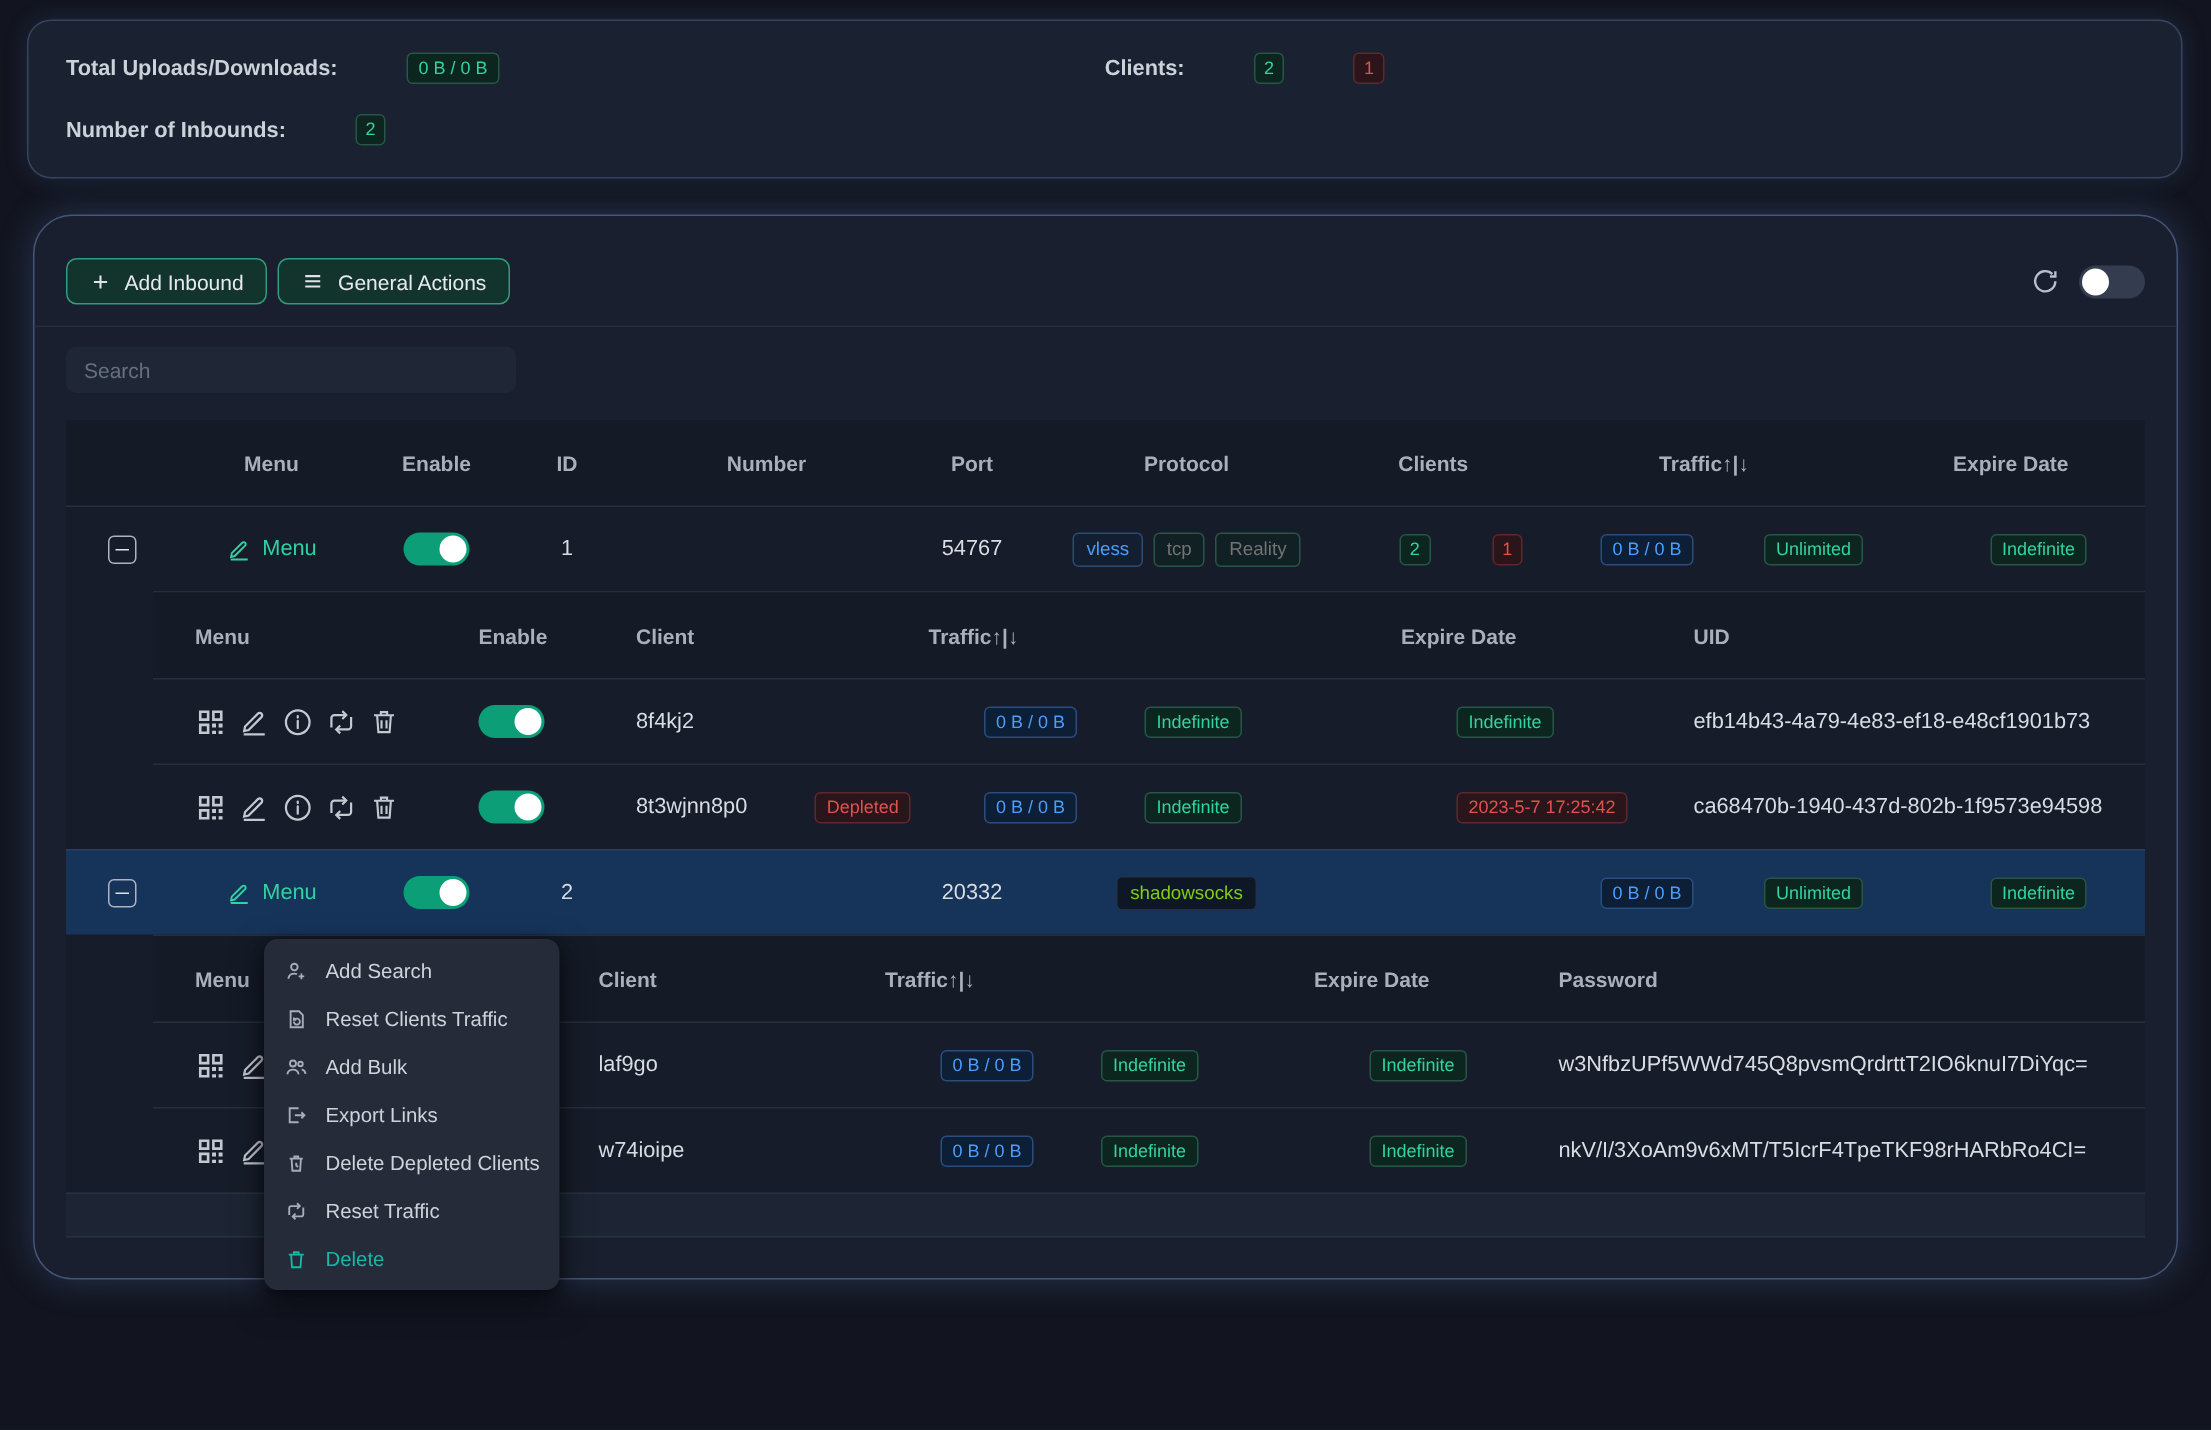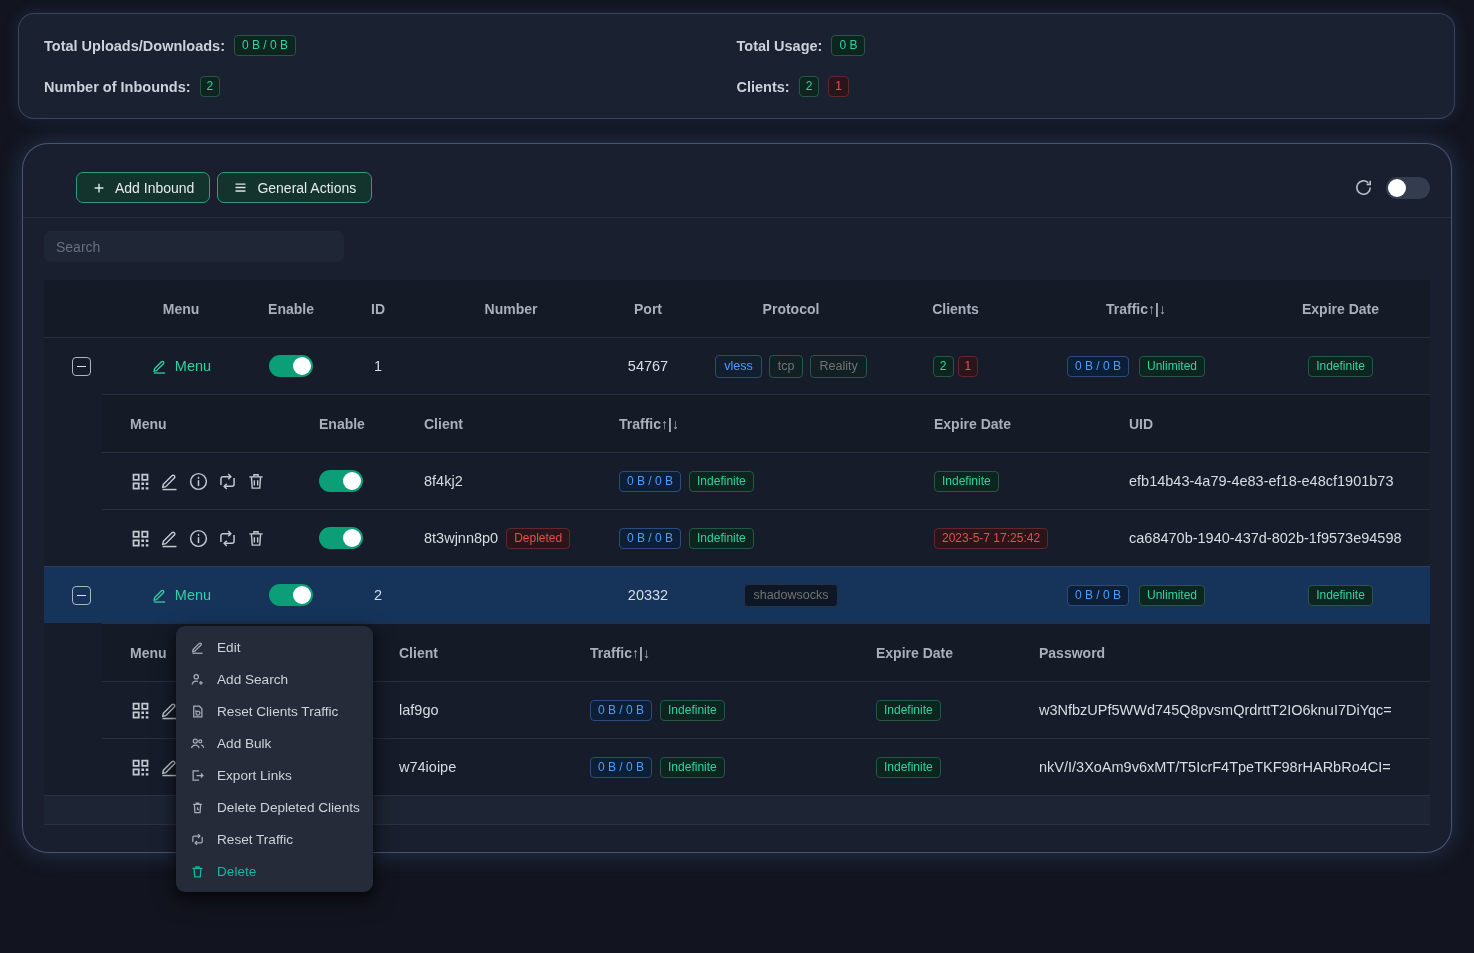--- a/index.html
+++ b/index.html
@@ -16,39 +16,39 @@
     position:absolute; left:18px; top:13px; width:1437px; height:106px;
     background:#1a2130; border:1px solid rgba(120,150,205,.30); border-radius:16px;
     box-shadow:0 0 16px rgba(85,115,185,.20);
     display:flex; padding:21px 25px;justify-content:space-between;
   }
   .stats-col { width:50%; display:flex; flex-direction:column; justify-content:space-between; }
   .stat-line { display:flex; align-items:center; gap:9px; font-weight:bold; font-size:14.5px; color:#ccd2da; }
 
   
   .badge { display:inline-block; font-size:12px; line-height:19px; padding:0 7px;
-           border-radius:4px; border:1px solid; white-space:nowrap; font-weight:normal; }
+           border-radius:4px; border:1px solid; white-space:nowrap; font-weight:normal;margin-left:37px; }
   .badge.green { color:#31d3a0; border-color:#275646; background:#0c251e; }
   .badge.blue  { color:#4d9efc; border-color:#2b4d7e; background:#0d1e37; }
   .badge.red   { color:#df5250; border-color:#5e282d; background:#2a151a; }
   .count { padding:0 6px; }
 
   .tag { display:inline-block; font-size:12.5px; line-height:21px; padding:0 8px; border-radius:4px; border:1px solid; }
   .tag.blue  { color:#4d9efc; border-color:#2c4a74; background:rgba(17,34,60,.45); }
   .tag.green { color:#737373; border-color:#275646; background:rgba(12,37,30,.45); }
-  .tag.ss    { color:#737373; border-color:#233149; background:#0d1726; }
+  .tag.ss    { color:#84cc16; border-color:#233149; background:#0d1726; }
 
   
   .main-card {
     position:absolute; left:22px; top:143px; width:1430px; height:710px;
     background:#191f2e; border:1px solid rgba(130,160,220,.42); border-radius:26px;
     box-shadow:0 0 24px rgba(90,125,200,.30);
     padding:28px 21px 0;
   }
-  .toolbar { display:flex; align-items:center; gap:7px;margin-left:32px; }
+  .toolbar { display:flex; align-items:center; gap:7px; }
   .btn {
     display:inline-flex; align-items:center; gap:9px; height:31px; padding:0 15px;
     background:#13332d; border:1px solid #2f9d7c; border-radius:7px;
     color:#e6eaee; font-size:14px; font-family:inherit; cursor:pointer;
   }
   .btn svg { color:#dfe3e9; }
   .toolbar-right { margin-left:auto; display:flex; align-items:center; gap:13px; }
   .icon-btn { display:inline-flex; color:#b9bfca; cursor:pointer; }
 
   .divider { margin:14px -21px 0; height:1px; background:#262d3d; }
@@ -119,24 +119,20 @@
     <div class="stat-line">
       <span>Total Uploads/Downloads:</span>
       <span class="badge green">0 B / 0 B</span>
     </div>
     <div class="stat-line">
       <span>Number of Inbounds:</span>
       <span class="badge green count">2</span>
     </div>
   </div>
   <div class="stats-col">
-    <div class="stat-line">
-      <span>Total Usage:</span>
-      <span class="badge green">0 B</span>
-    </div>
     <div class="stat-line">
       <span>Clients:</span>
       <span class="badge green count">2</span>
       <span class="badge red count">1</span>
     </div>
   </div>
 </section>
 
 <section class="main-card">
 
@@ -424,29 +420,20 @@
       </div>
     </div>
 
     <div class="tfoot"></div>
   </div>
 
   <div class="dropdown">
     <div class="dd-item">
       <span class="dd-ic">
           <svg width="15" height="15" viewBox="0 0 24 24" fill="none" stroke="currentColor" stroke-width="2">
-            <path d="M5 15.2 14.8 5.4a1.9 1.9 0 0 1 2.7 2.7L7.7 17.9l-3.4.8.7-3.5z"></path>
-            <path d="M4 21.2h16"></path>
-          </svg>
-        </span>
-      <span>Edit</span>
-    </div>
-    <div class="dd-item">
-      <span class="dd-ic">
-          <svg width="15" height="15" viewBox="0 0 24 24" fill="none" stroke="currentColor" stroke-width="2">
             <circle cx="10" cy="7.5" r="3.5"></circle>
             <path d="M3.5 20c.5-3.4 3-5.5 6.5-5.5 1 0 2 .2 2.8.6"></path>
             <path d="M17.5 14.5v6M14.5 17.5h6"></path>
           </svg>
         </span>
       <span>Add Search</span>
     </div>
     <div class="dd-item">
       <span class="dd-ic">
           <svg width="15" height="15" viewBox="0 0 24 24" fill="none" stroke="currentColor" stroke-width="2">

